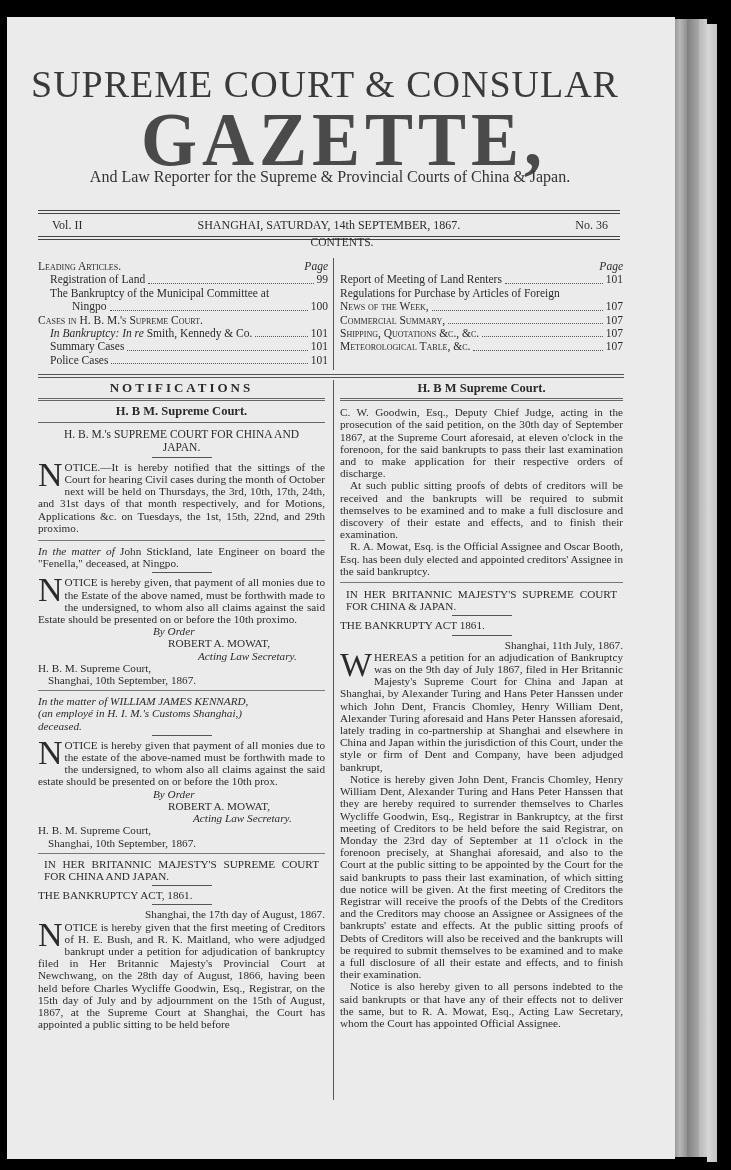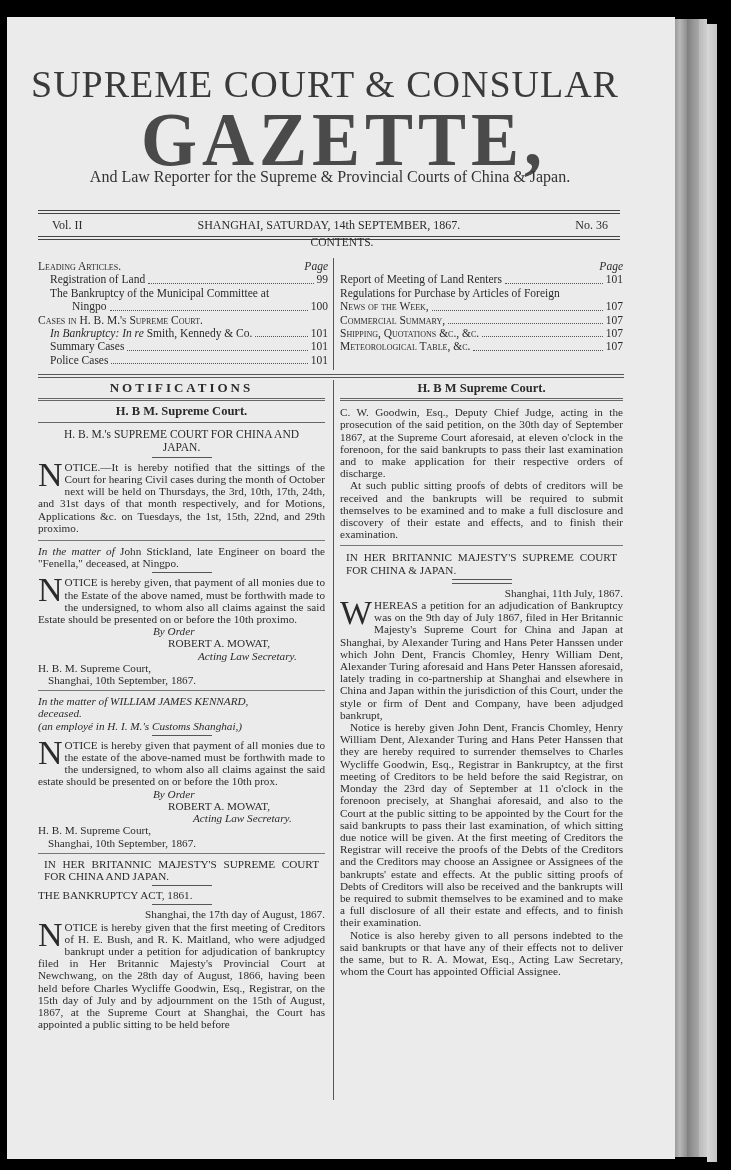--- a/index.html
+++ b/index.html
@@ -178,22 +178,22 @@
   <div class="short-rule"></div>
   <p><span class="dropcap">N</span><span>OTICE is hereby given, that payment of all monies due to the Estate of the above named, must be forthwith made to the undersigned, to whom also all claims against the said Estate should be presented on or before the 10th proximo.</span></p>
   <p class="it" style="padding-left:115px;">By Order</p>
   <p style="padding-left:130px;">ROBERT A. MOWAT,</p>
   <p class="it" style="padding-left:160px;">Acting Law Secretary.</p>
   <p>H. B. M. Supreme Court,</p>
   <p style="padding-left:10px;">Shanghai, 10th September, 1867.</p>
   <div style="border-top:1px solid #777; margin:4px 0 4px;"></div>
 
   <p class="center it">In the matter of WILLIAM JAMES KENNARD,</p>
+  <p class="center it">(an employé in H. I. M.'s Customs Shanghai,)</p>
   <p class="center it">deceased.</p>
-  <p class="center it">(an employé in H. I. M.'s Customs Shanghai,)</p>
   <div class="short-rule"></div>
   <p><span class="dropcap">N</span><span>OTICE is hereby given that payment of all monies due to the estate of the above-named must be forthwith made to the undersigned, to whom also all claims against the said estate should be presented on or before the 10th prox.</span></p>
   <p class="it" style="padding-left:115px;">By Order</p>
   <p style="padding-left:130px;">ROBERT A. MOWAT,</p>
   <p class="it" style="padding-left:155px;">Acting Law Secretary.</p>
   <p>H. B. M. Supreme Court,</p>
   <p style="padding-left:10px;">Shanghai, 10th September, 1867.</p>
   <div style="border-top:1px solid #777; margin:4px 0 4px;"></div>
 
   <p class="center" style="margin:0 6px;">IN HER BRITANNIC MAJESTY'S SUPREME COURT FOR CHINA AND JAPAN.</p>
@@ -202,22 +202,24 @@
   <div class="short-rule"></div>
   <p class="right">Shanghai, the 17th day of August, 1867.</p>
   <p><span class="dropcap">N</span><span>OTICE is hereby given that the first meeting of Creditors of H. E. Bush, and R. K. Maitland, who were adjudged bankrupt under a petition for adjudication of bankruptcy filed in Her Britannic Majesty's Provincial Court at Newchwang, on the 28th day of August, 1866, having been held before Charles Wycliffe Goodwin, Esq., Registrar, on the 15th day of July and by adjournment on the 15th of August, 1867, at the Supreme Court at Shanghai, the Court has appointed a public sitting to be held before</span></p>
 </div>
 
 <div class="body-col" style="left:340px; top:382px; width:283px;">
   <div class="sec-head" style="font-size:12.5px; font-weight:bold; margin-bottom:4px;">H. B M Supreme Court.</div>
   <div style="border-top:1px solid #666; border-bottom:1px solid #666; height:1px; margin-bottom:5px;"></div>
   <p>C. W. Goodwin, Esq., Deputy Chief Judge, acting in the prosecution of the said petition, on the 30th day of September 1867, at the Supreme Court aforesaid, at eleven o'clock in the forenoon, for the said bankrupts to pass their last examination and to make application for their respective orders of discharge.</p>
   <p style="text-indent:10px;">At such public sitting proofs of debts of creditors will be received and the bankrupts will be required to submit themselves to be examined and to make a full disclosure and discovery of their estate and effects, and to finish their examination.</p>
+  <p style="text-indent:10px;">R. A. Mowat, Esq. is the Official Assignee and Oscar Booth, Esq. has been duly elected and appointed creditors' Assignee in the said bankruptcy.</p>
   <div style="border-top:1px solid #777; margin:5px 0 5px;"></div>
 
   <p class="center" style="margin:0 6px;">IN HER BRITANNIC MAJESTY'S SUPREME COURT FOR CHINA &amp; JAPAN.</p>
   <div class="short-rule"></div>
+  <p class="center">THE BANKRUPTY ACT 1861.</p>
   <div class="short-rule"></div>
   <p class="right">Shanghai, 11th July, 1867.</p>
   <p><span class="dropcap">W</span><span>HEREAS a petition for an adjudication of Bankruptcy was on the 9th day of July 1867, filed in Her Britannic Majesty's Supreme Court for China and Japan at Shanghai, by Alexander Turing and Hans Peter Hanssen under which John Dent, Francis Chomley, Henry William Dent, Alexander Turing aforesaid and Hans Peter Hanssen aforesaid, lately trading in co-partnership at Shanghai and elsewhere in China and Japan within the jurisdiction of this Court, under the style or firm of Dent and Company, have been adjudged bankrupt,</span></p>
   <p style="text-indent:10px;">Notice is hereby given John Dent, Francis Chomley, Henry William Dent, Alexander Turing and Hans Peter Hanssen that they are hereby required to surrender themselves to Charles Wycliffe Goodwin, Esq., Registrar in Bankruptcy, at the first meeting of Creditors to be held before the said Registrar, on Monday the 23rd day of September at 11 o'clock in the forenoon precisely, at Shanghai aforesaid, and also to the Court at the public sitting to be appointed by the Court for the said bankrupts to pass their last examination, of which sitting due notice will be given. At the first meeting of Creditors the Registrar will receive the proofs of the Debts of the Creditors and the Creditors may choose an Assignee or Assignees of the bankrupts' estate and effects. At the public sitting proofs of Debts of Creditors will also be received and the bankrupts will be required to submit themselves to be examined and to make a full disclosure of all their estate and effects, and to finish their examination.</p>
   <p style="text-indent:10px;">Notice is also hereby given to all persons indebted to the said bankrupts or that have any of their effects not to deliver the same, but to R. A. Mowat, Esq., Acting Law Secretary, whom the Court has appointed Official Assignee.</p>
 </div>
 
 </body></html>

